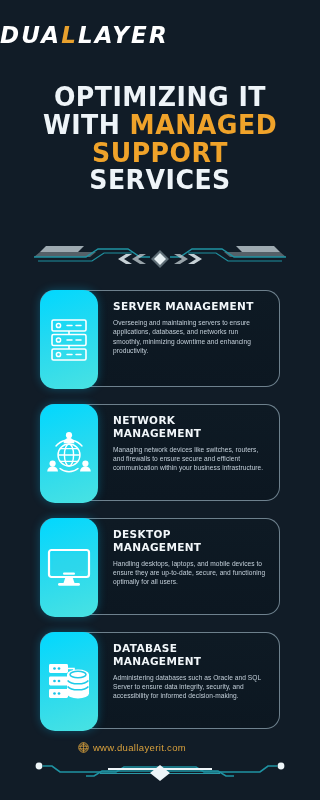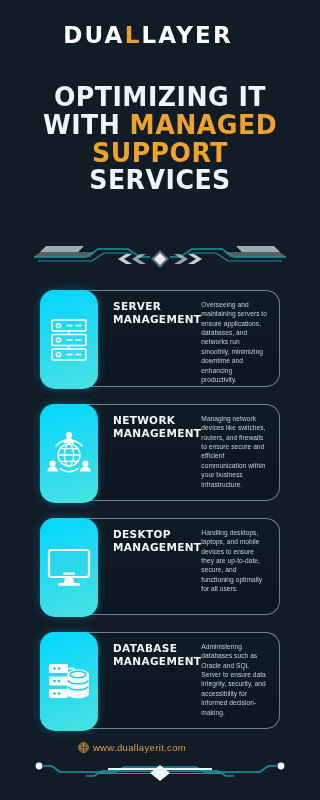--- a/index.html
+++ b/index.html
@@ -11,21 +11,22 @@
   }
   .page {
     position:relative;
     width:320px; height:800px;
     background:#111c27;
   }
 
   
   .logo-wrap {
     position:absolute; top:24px; left:0; width:296px;
-    text-align:center;
+    text-align:left;
+    font-style:italic;
   }
   .logo {
     display:inline-block;
     font-family:"DejaVu Sans", sans-serif;
     font-size:23px;
     font-weight:700;
     letter-spacing:2.2px;
     color:#ffffff;
     line-height:1;
     white-space:nowrap;
@@ -84,21 +85,21 @@
     align-items:center;
     justify-content:center;
     box-shadow:0 0 10px rgba(0,200,255,0.30);
   }
   .card-icon svg { display:block; }
 
   .card-body {
     margin-left:72px;
     padding:9px 12px 8px 0;
     display:flex;
-    flex-direction:row;
+    flex-direction:column;
     justify-content:flex-start;
     width:100%;
   }
   .card-title {
     font-family:"DejaVu Sans", sans-serif;
     font-size:10.5px;
     font-weight:700;
     letter-spacing:0.35px;
     color:#f2f7fa;
     line-height:1.22;

